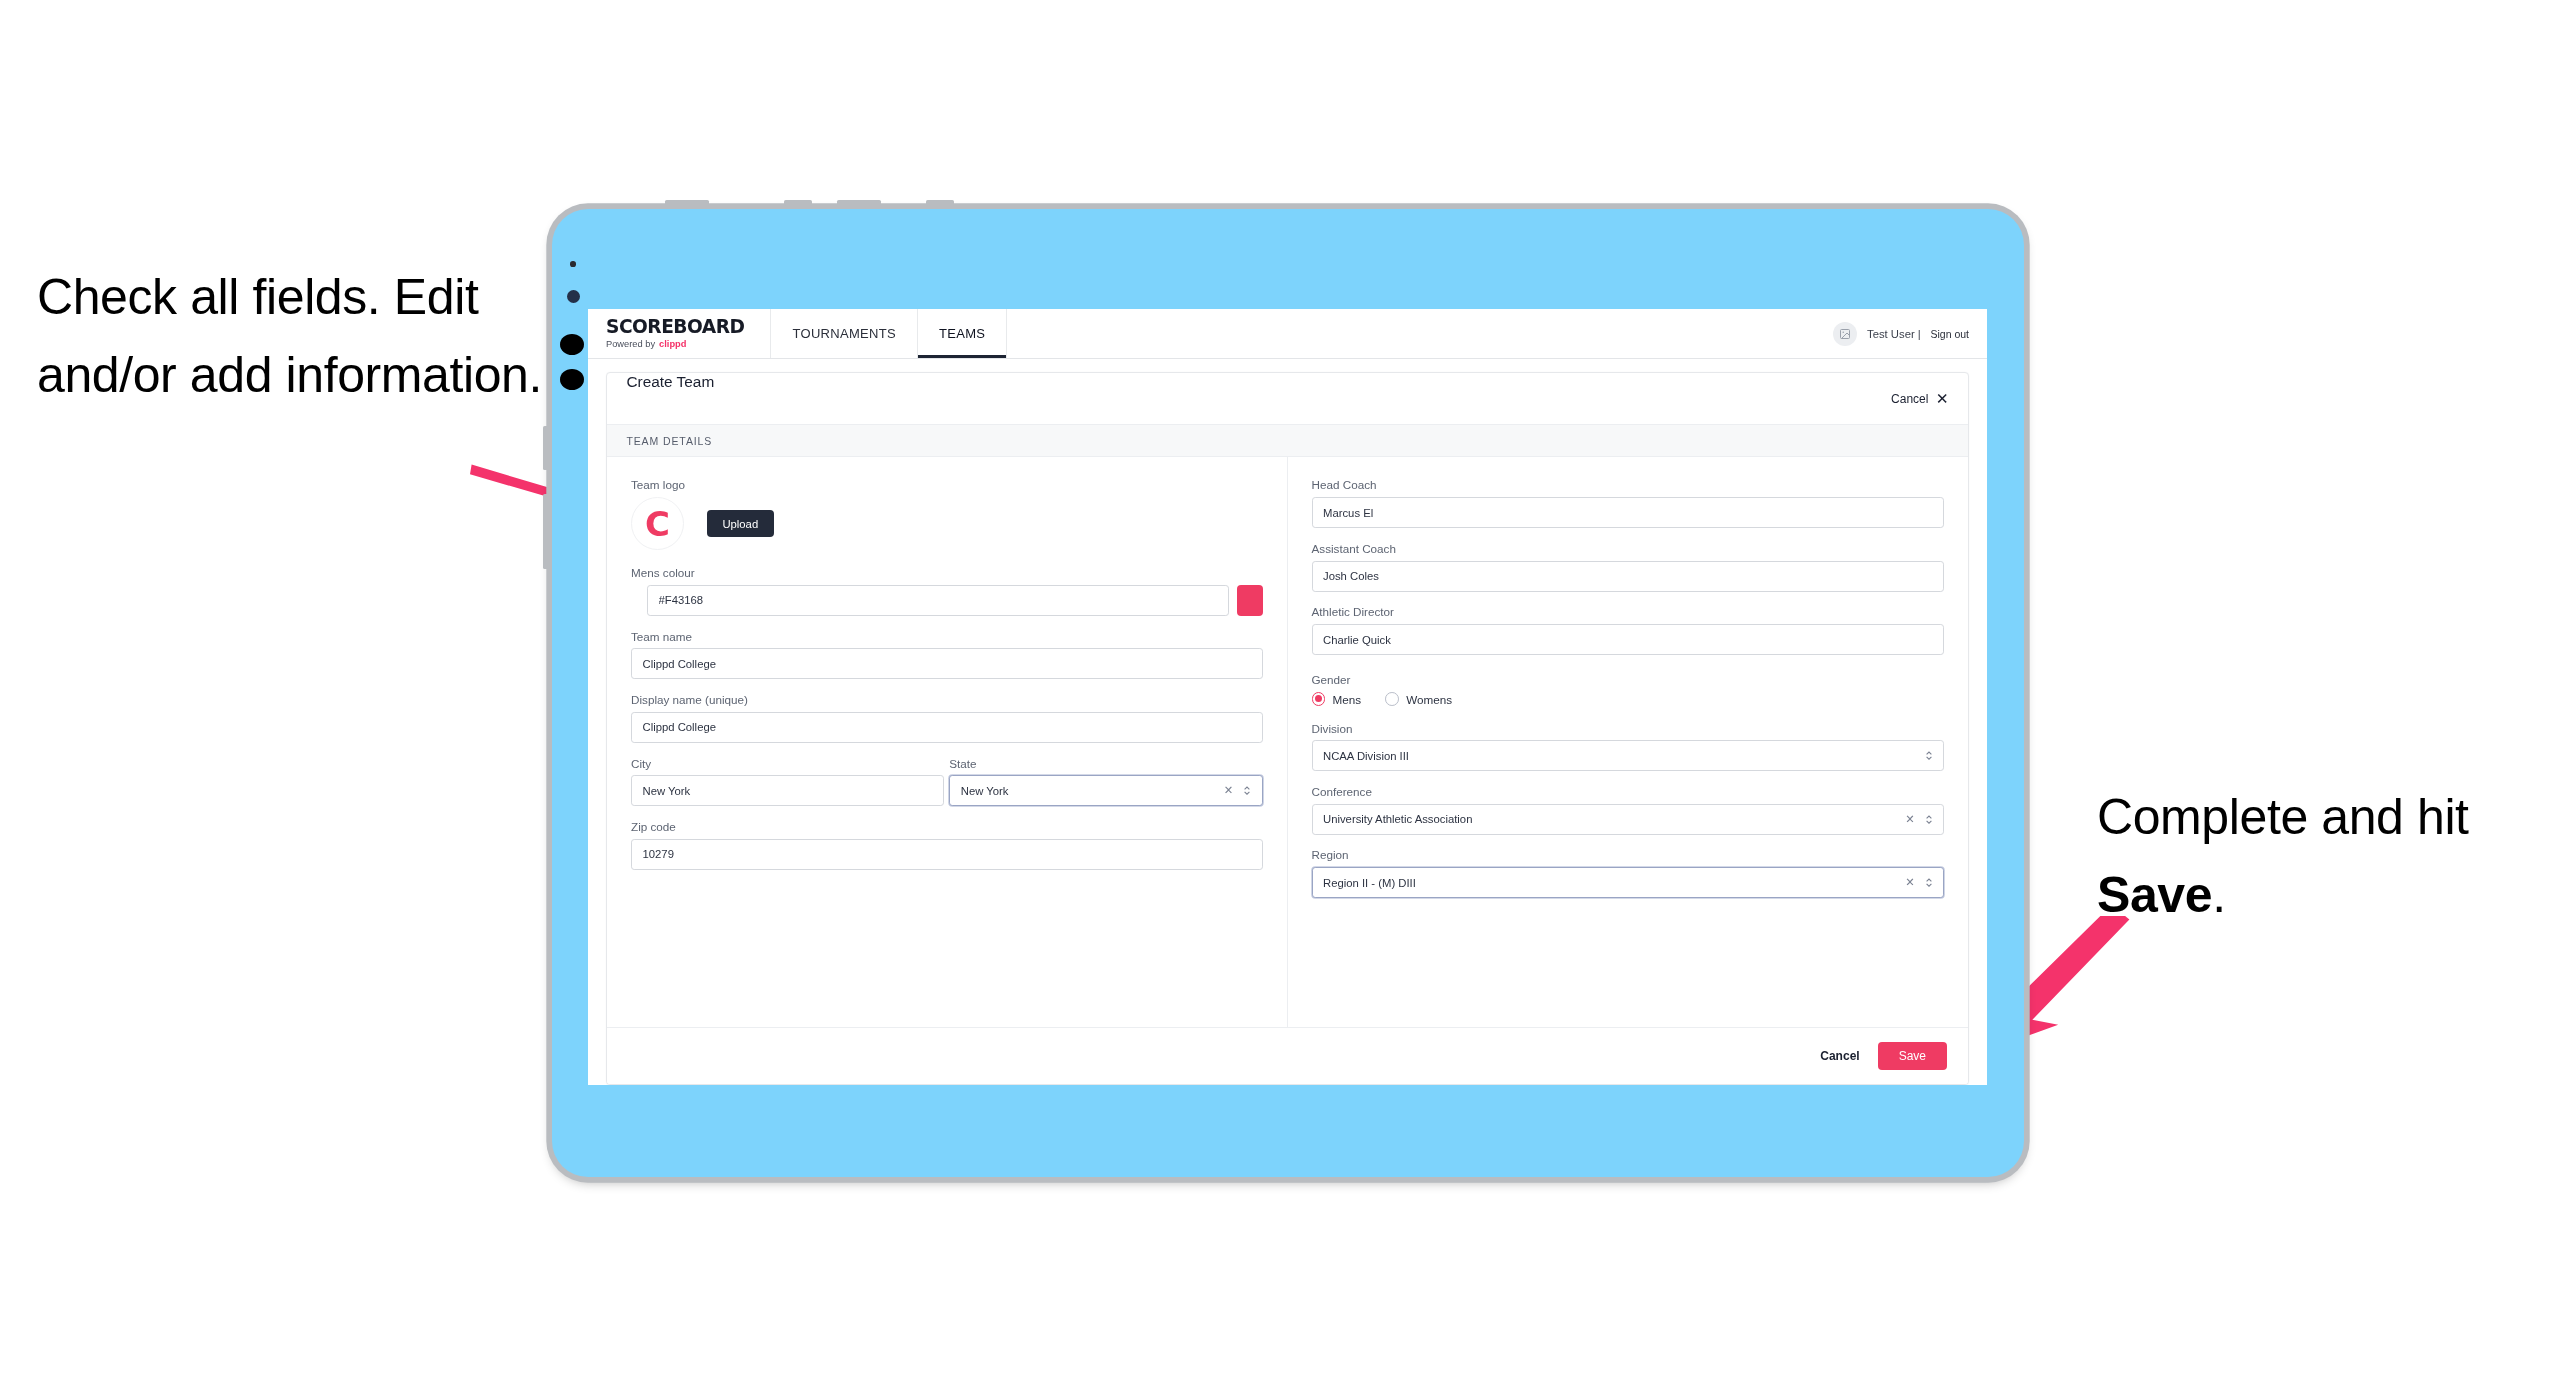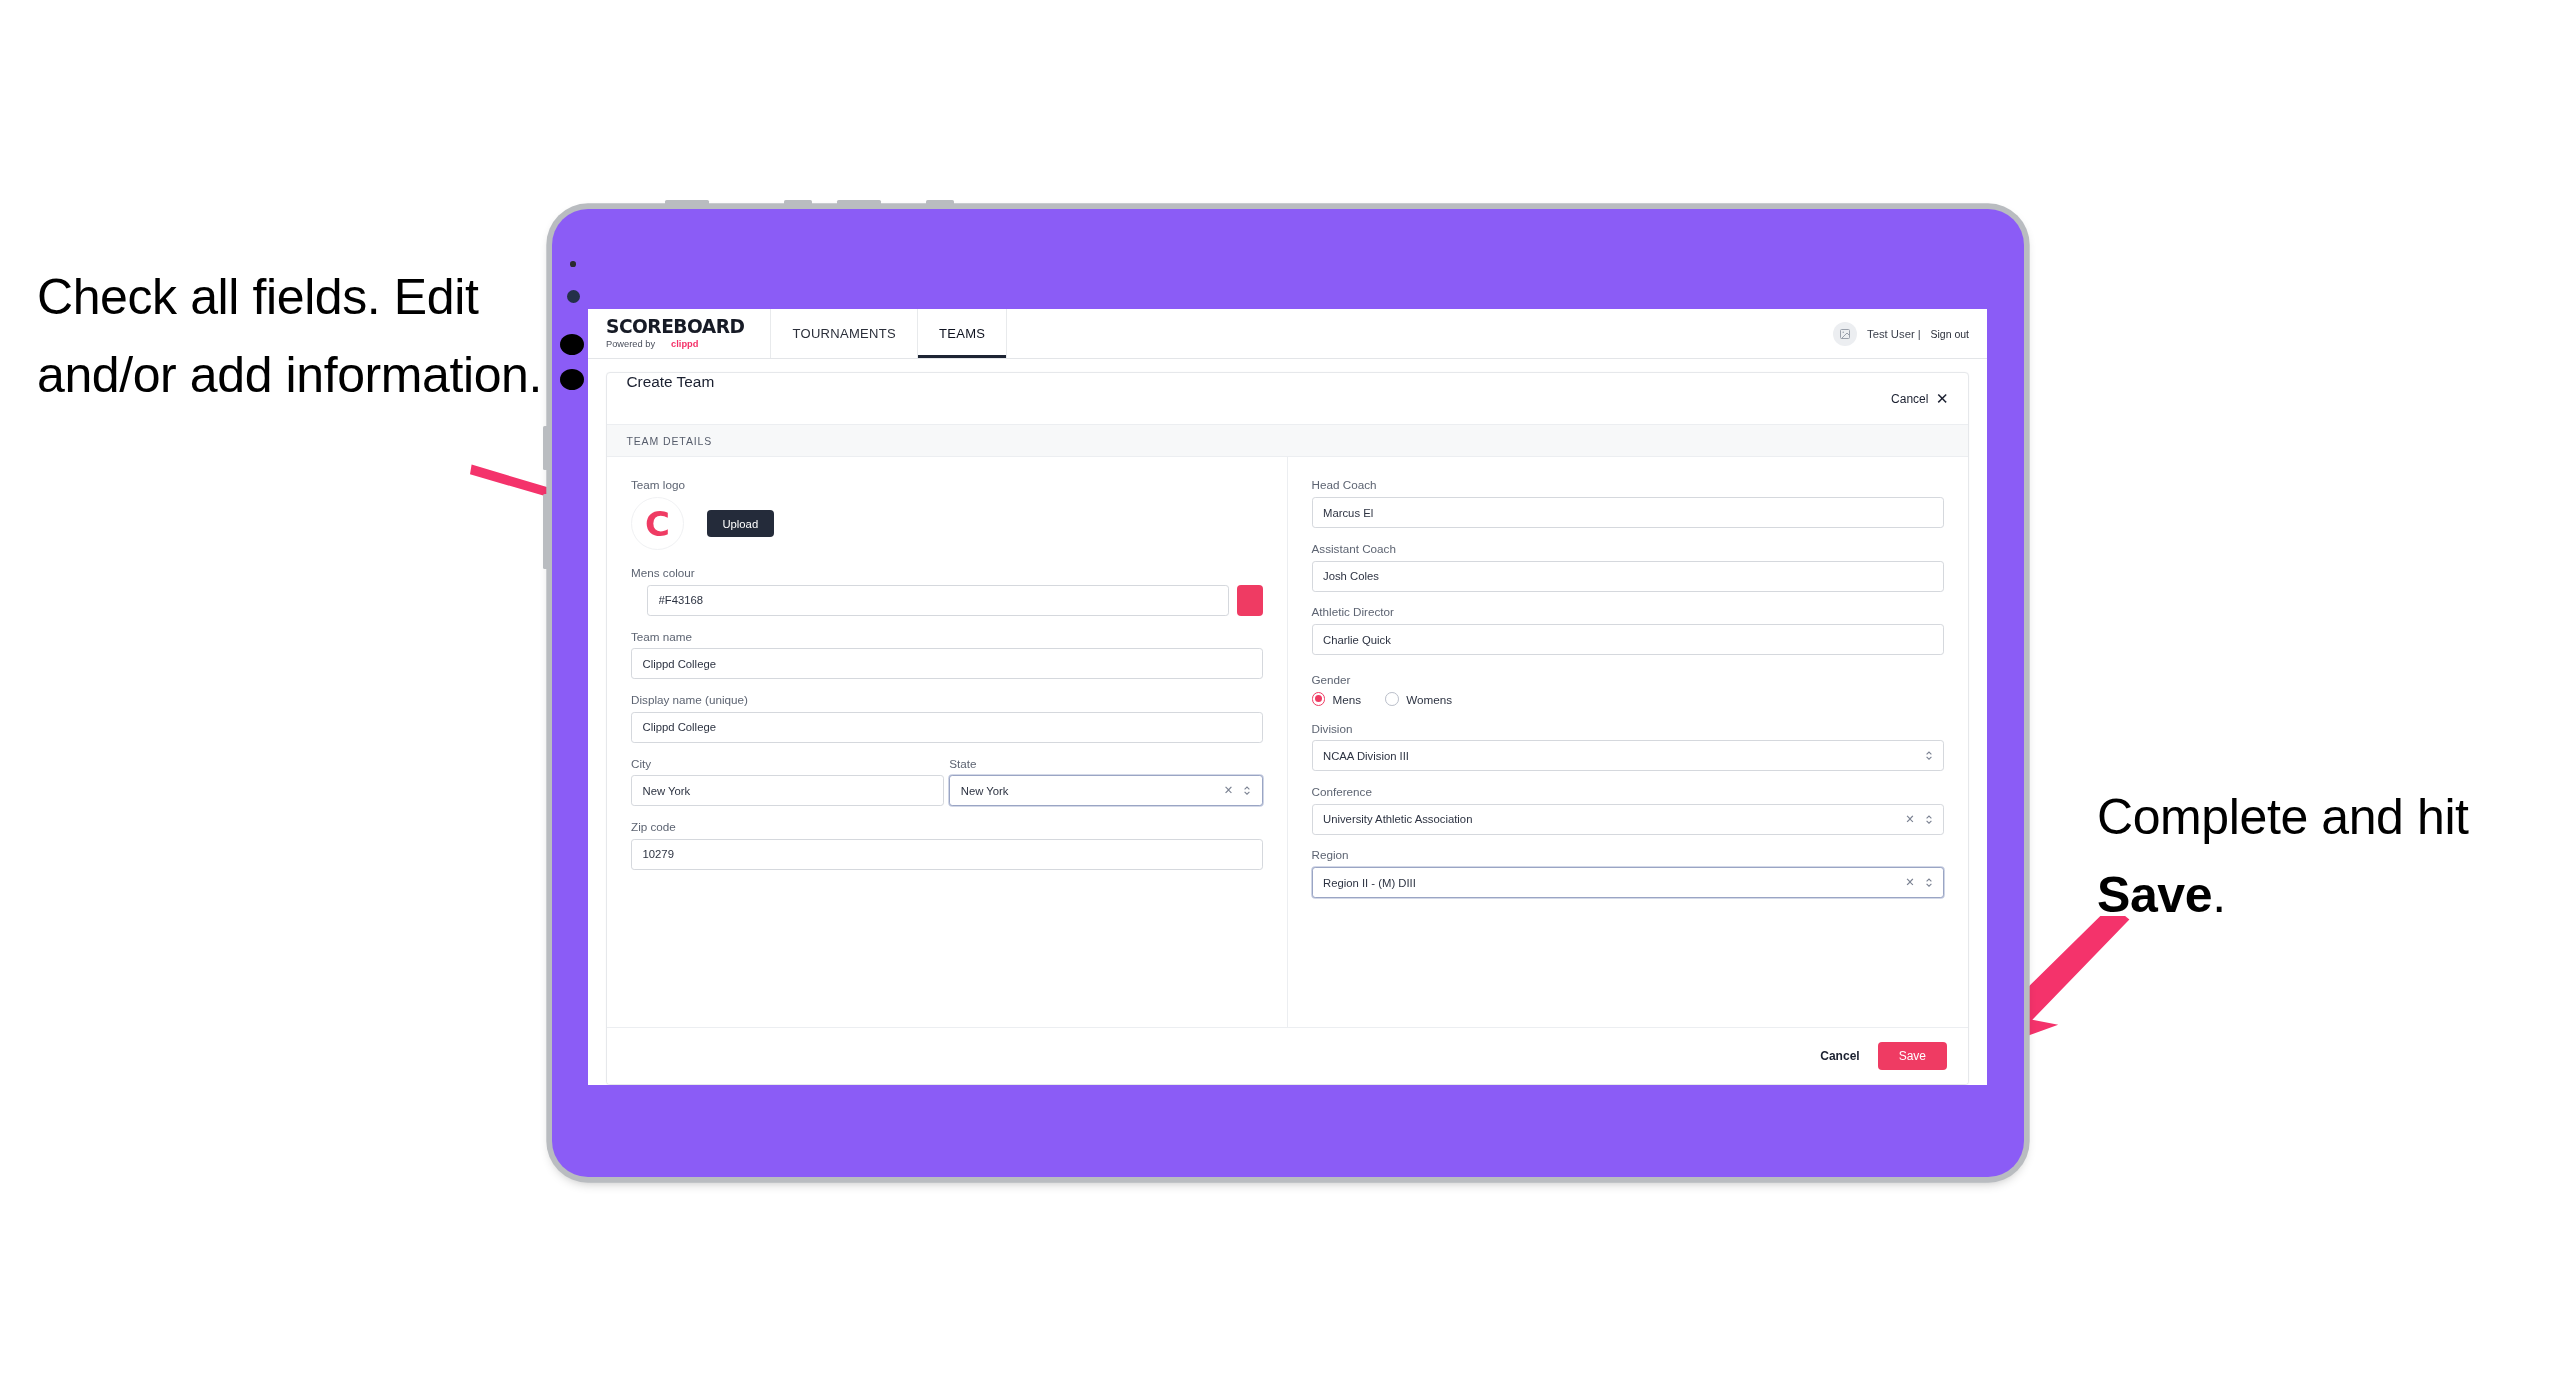--- a/index.html
+++ b/index.html
@@ -27,21 +27,21 @@
 
   .arrow { position: absolute; pointer-events: none; }
   #arrow-left  { left: 470px;  top: 450px; width: 162px; height: 81px; }
   #arrow-right { left: 1945px; top: 916px; width: 186px; height: 138px; }
 
   
   .tablet {
     position: absolute;
     left: 552px; top: 209px;
     width: 1472px; height: 968px;
-    background: #8b5cf6;
+    background: #7dd3fc;
     border-radius: 36px;
     box-shadow: 0 0 0 5.7px #b9bcc0, 0 4.9px 11.3px rgba(0,0,0,0.30);
   }
   .tablet-btn { position: absolute; background: #b9bcc0; border-radius: 1.6px; }
   .btn-top-1 { left: 113px; top: -9px; width: 44px; height: 5.7px; }
   .btn-top-2 { left: 232px; top: -9px; width: 27.6px; height: 5.7px; }
   .btn-top-3 { left: 285px; top: -9px; width: 44px; height: 5.7px; }
   .btn-top-4 { left: 374px; top: -9px; width: 27.6px; height: 5.7px; }
   .btn-left-1 { left: -9px; top: 217px; width: 5.7px; height: 44px; }
   .btn-left-2 { left: -9px; top: 285px; width: 5.7px; height: 75px; }
@@ -78,21 +78,21 @@
   .brand-title {
     font-family: "DejaVu Sans", sans-serif;
     font-weight: 700;
     font-size: 18.6px;
     letter-spacing: -0.5px;
     color: #171b26;
     line-height: 1;
   }
   .brand-sub {
     font-size: 9.3px; color: #4a4f5c; margin-top: 3.2px; line-height: 1;
-    display: flex; gap: 16px;
+    display: flex; gap: 4px;
   }
   .brand-sub .clippd { color: #f43168; font-weight: 700; }
 
   .navtabs { display: flex; align-items: stretch; }
   .navtab {
     display: flex; align-items: center;
     padding: 0 21px;
     font-size: 13px;
     letter-spacing: 0.3px;
     color: #2b2f3a;

